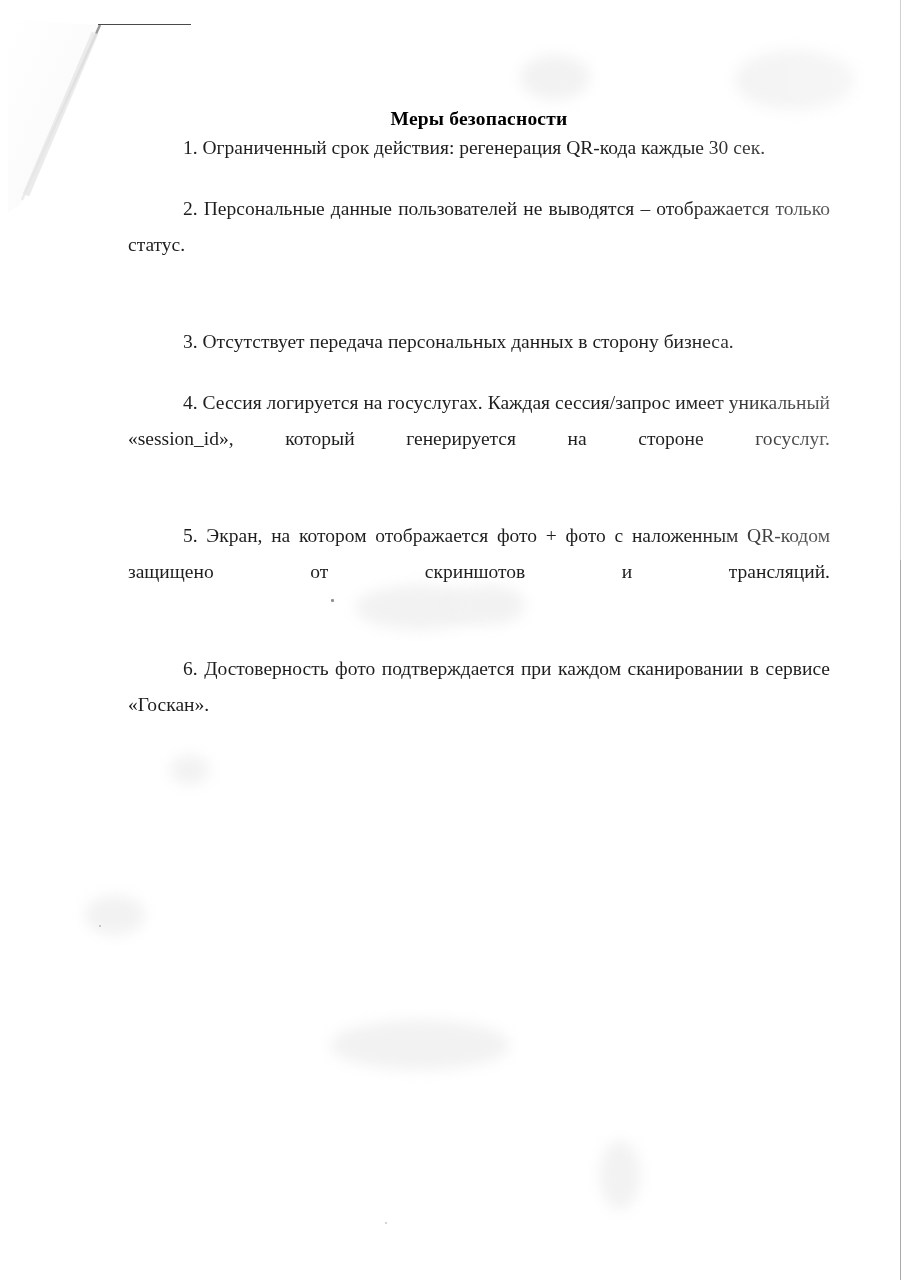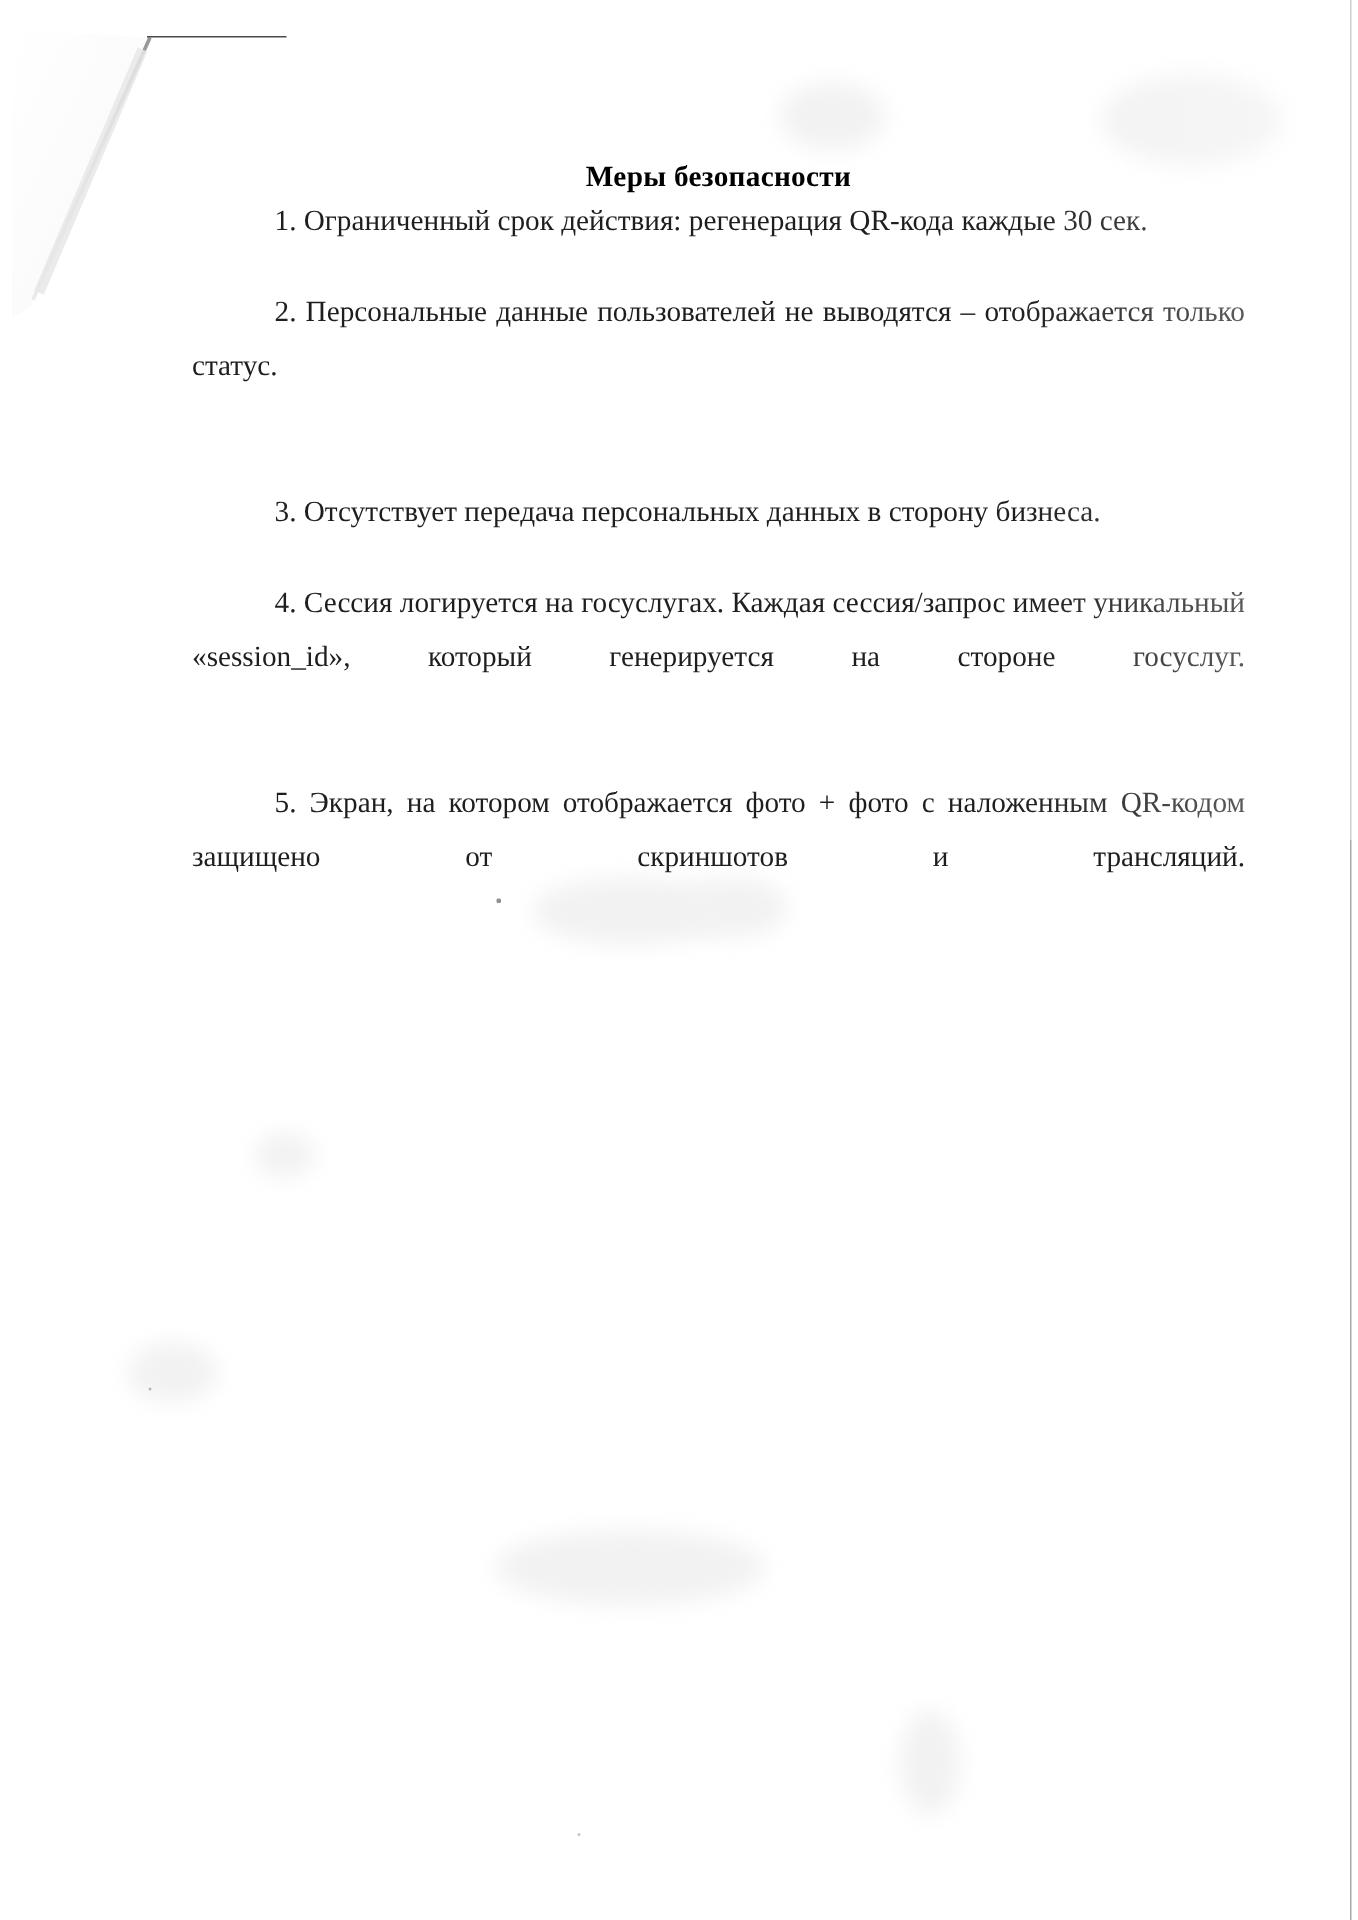--- a/index.html
+++ b/index.html
@@ -166,17 +166,18 @@
     <p class="para no-justify">1. Ограниченный срок действия: регенерация QR-кода каждые 30 сек.</p>
 
     <p class="para">2. Персональные данные пользователей не выводятся – отображается только статус.</p>
 
     <p class="para no-justify">3. Отсутствует передача персональных данных в сторону бизнеса.</p>
 
     <p class="para">4. Сессия логируется на госуслугах. Каждая сессия/запрос имеет уникальный «session_id», который генерируется на стороне госуслуг.</p>
 
     <p class="para">5. Экран, на котором отображается фото + фото с наложенным QR-кодом защищено от скриншотов и трансляций.</p>
 
+    <p class="para">6. Достоверность фото подтверждается при каждом сканировании в сервисе «Госкан».</p>
   </div>
 
   <div class="fade-overlay"></div>
 
 </div>
 
 </body></html>

